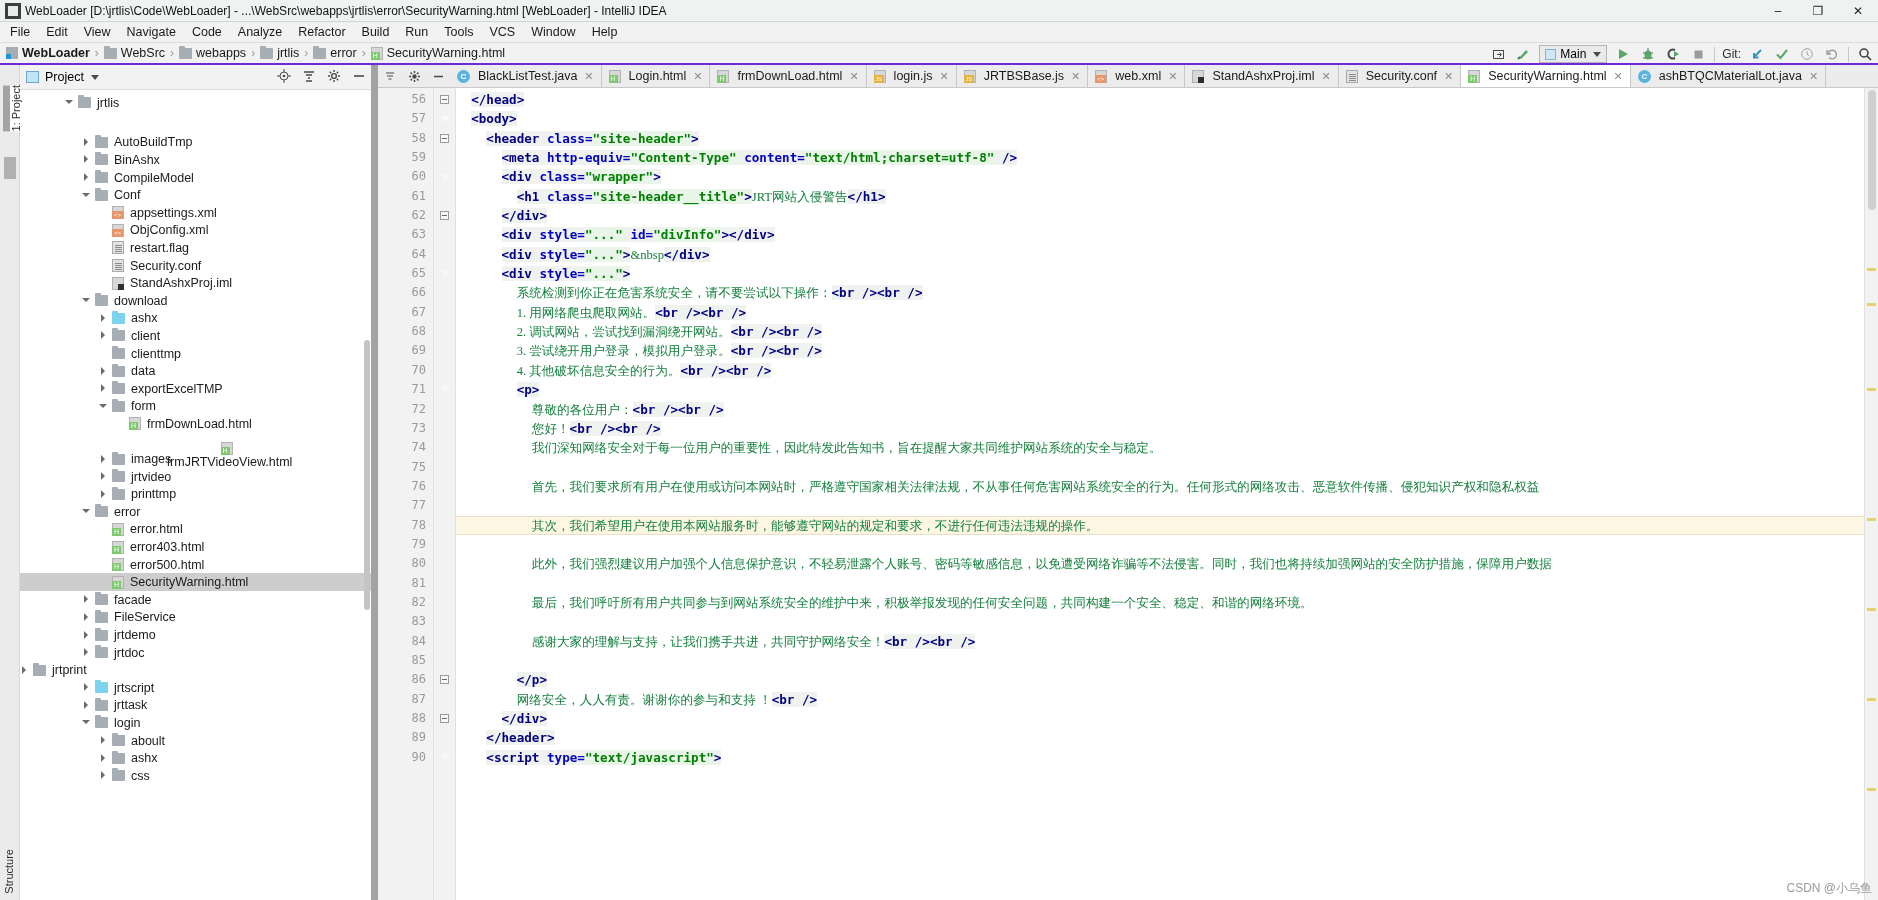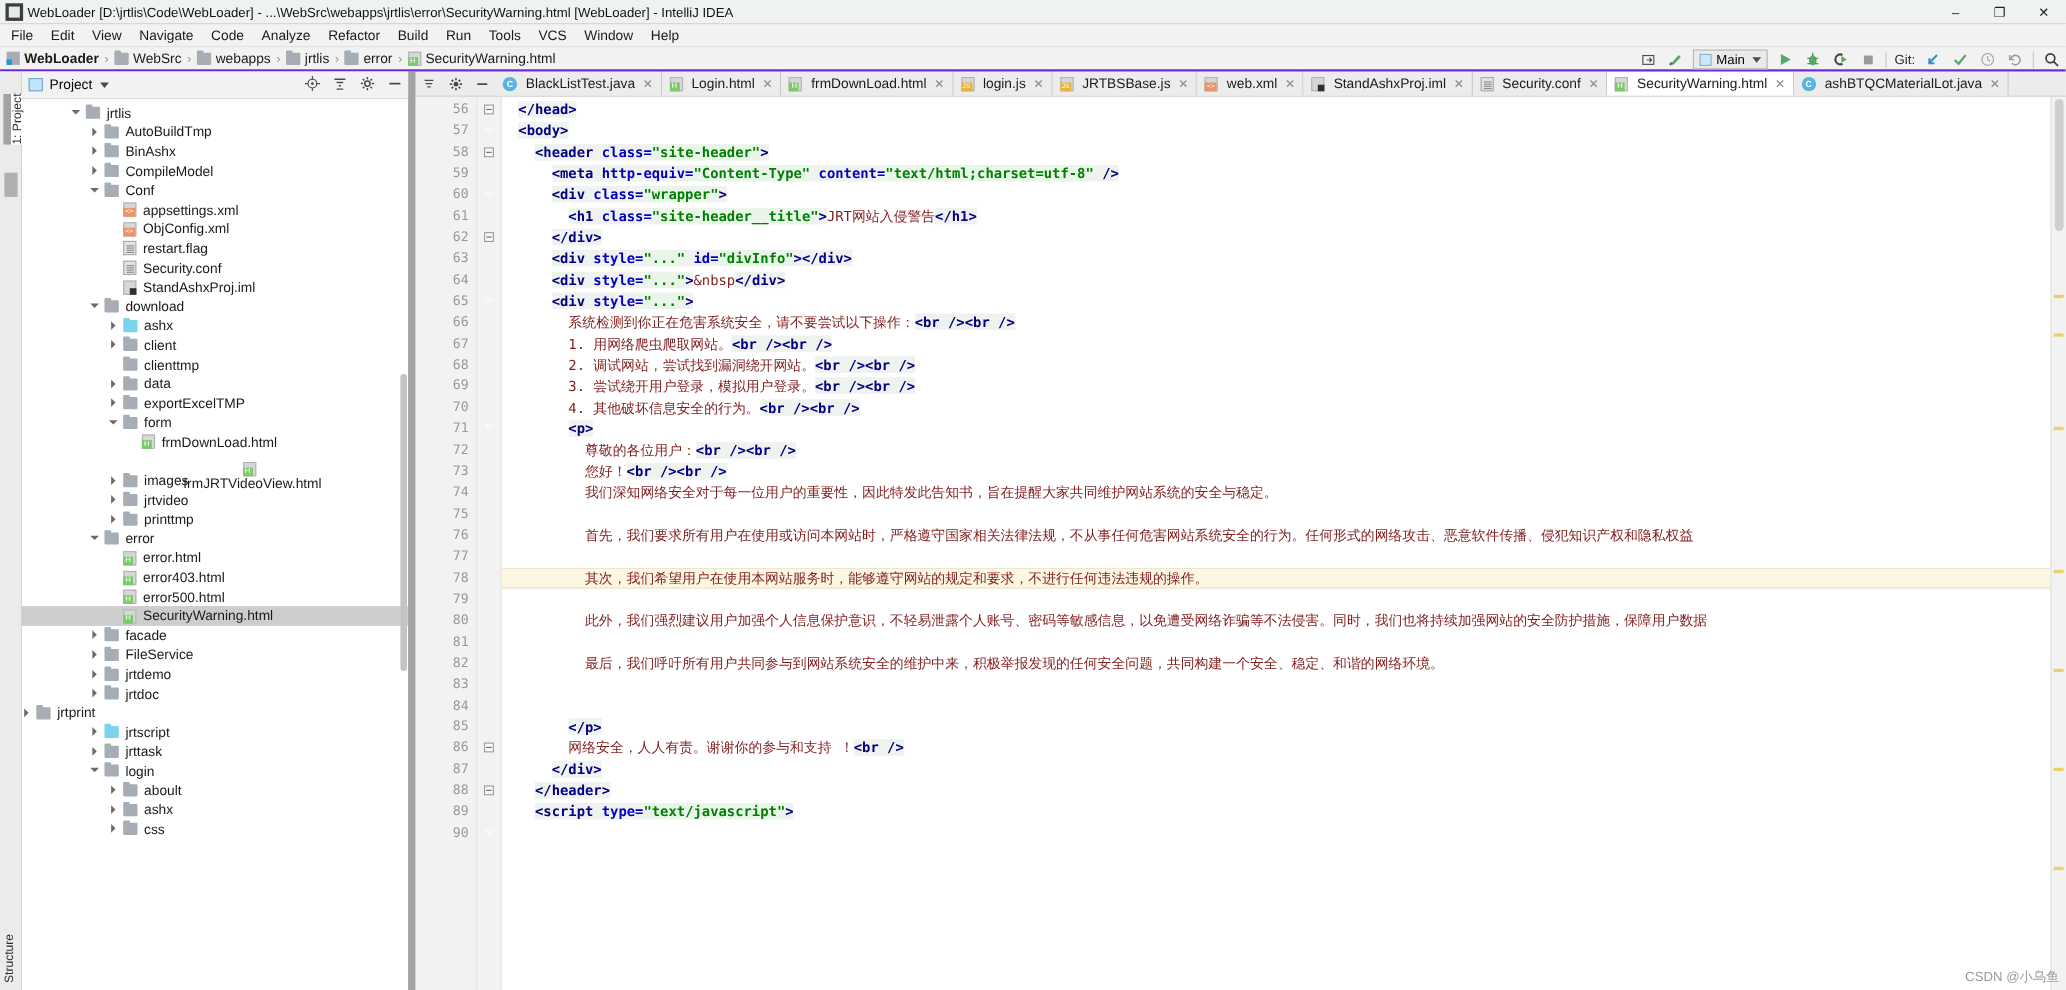--- a/index.html
+++ b/index.html
@@ -121,21 +121,21 @@
   .ftri::before{content:"";position:absolute;left:-5px;top:-7px;border-left:5px solid transparent;
          border-right:5px solid transparent;border-top:7px solid #9a9a9a; z-index:-1;}
 
   .code{ flex:1; padding-top:2px; overflow:hidden; position:relative;
          font-family:"DejaVu Sans Mono", monospace; font-size:12.6px;}
   .cl{ height:19.35px; line-height:19.35px; white-space:pre; color:#000;}
   .cl.hl{ background:#fdf6e3; box-shadow:inset 0 1px 0 #e8e1c8, inset 0 -1px 0 #e8e1c8;}
   .tg{ color:#000080; font-weight:bold;}
   .at{ color:#0000c0; font-weight:bold;}
   .va{ color:#008000; font-weight:bold;}
-  .tx{ color:#7f1d1d;}
+  .tx{ color:#15803d;font-family:Liberation Serif, serif;}
   .bgq{ background:#eff2ef;}
   .bgv{ background:#e9f5e9;}
 
   
   .rightbar{ width:14px; background:#f2f2f2; border-left:1px solid #e0e0e0; flex:none; position:relative;}
   .rb-mark{ position:absolute; right:2px; width:9px; height:3px;}
   .rb-thumb{ position:absolute; left:3px; top:2px; width:8px; height:120px; background:#cfcfcf; border-radius:4px;}
 
   .watermark{ position:absolute; right:6px; bottom:3px; font-size:12px; color:#9a9a9a;}
 </style>
@@ -313,21 +313,21 @@
         </span>
       </div>
     </div>
     <div class="tree" id="tree">
 
     <div class="trow" style="padding-left: 45px;">
           <span class="arrow down"></span>
           <span class="ic ic-folder"></span>
           <span class="tlbl">jrtlis</span>
         </div>
-        <div class="trow" style="padding-left: 62px;">
+        <div class="trow" style="padding-left: 62px; margin-top: 22px;">
           <span class="arrow right"></span>
           <span class="ic ic-folder"></span>
           <span class="tlbl">AutoBuildTmp</span>
         </div>
         <div class="trow" style="padding-left: 62px;">
           <span class="arrow right"></span>
           <span class="ic ic-folder"></span>
           <span class="tlbl">BinAshx</span>
         </div>
         <div class="trow" style="padding-left: 62px;">
@@ -696,20 +696,21 @@
           <div class="cl">          <span class="tx">我们深知网络安全对于每一位用户的重要性，因此特发此告知书，旨在提醒大家共同维护网站系统的安全与稳定。</span></div>
           <div class="cl"></div>
           <div class="cl">          <span class="tx">首先，我们要求所有用户在使用或访问本网站时，严格遵守国家相关法律法规，不从事任何危害网站系统安全的行为。任何形式的网络攻击、恶意软件传播、侵犯知识产权和隐私权益</span></div>
           <div class="cl"></div>
           <div class="cl hl">          <span class="tx">其次，我们希望用户在使用本网站服务时，能够遵守网站的规定和要求，不进行任何违法违规的操作。</span></div>
           <div class="cl"></div>
           <div class="cl">          <span class="tx">此外，我们强烈建议用户加强个人信息保护意识，不轻易泄露个人账号、密码等敏感信息，以免遭受网络诈骗等不法侵害。同时，我们也将持续加强网站的安全防护措施，保障用户数据</span></div>
           <div class="cl"></div>
           <div class="cl">          <span class="tx">最后，我们呼吁所有用户共同参与到网站系统安全的维护中来，积极举报发现的任何安全问题，共同构建一个安全、稳定、和谐的网络环境。</span></div>
           <div class="cl"></div>
+          <div class="cl">          <span class="tx">感谢大家的理解与支持，让我们携手共进，共同守护网络安全！</span><span class="tg bgq">&lt;br /&gt;&lt;br /&gt;</span></div>
           <div class="cl"></div>
           <div class="cl">        <span class="tg bgq">&lt;/p&gt;</span></div>
           <div class="cl">        <span class="tx">网络安全，人人有责。谢谢你的参与和支持 ！</span><span class="tg bgq">&lt;br /&gt;</span></div>
           <div class="cl">      <span class="tg bgq">&lt;/div&gt;</span></div>
           <div class="cl">    <span class="tg bgq">&lt;/header&gt;</span></div>
           <div class="cl">    <span class="tg bgq">&lt;script </span><span class="at bgq">type=</span><span class="va bgv">"text/javascript"</span><span class="tg bgq">&gt;</span></div>
         </div>
       <div class="rightbar">
         <div class="rb-thumb"></div>
         <div class="rb-mark" style="top:180px;background:#e8d06a;"></div>

